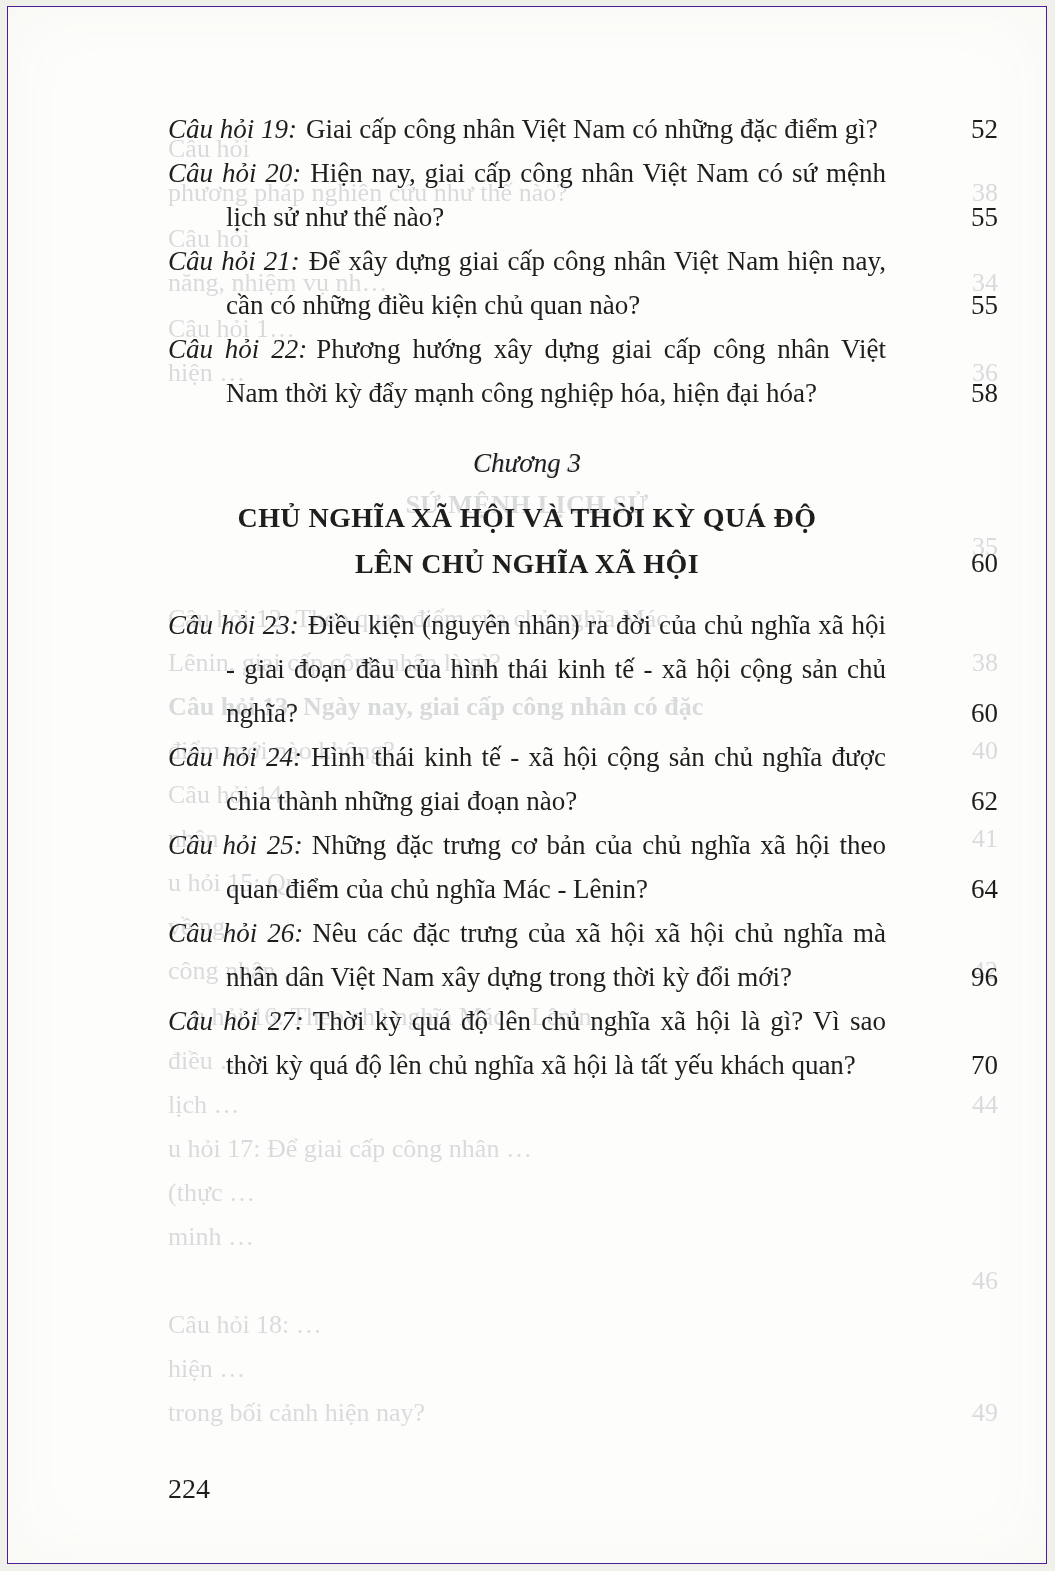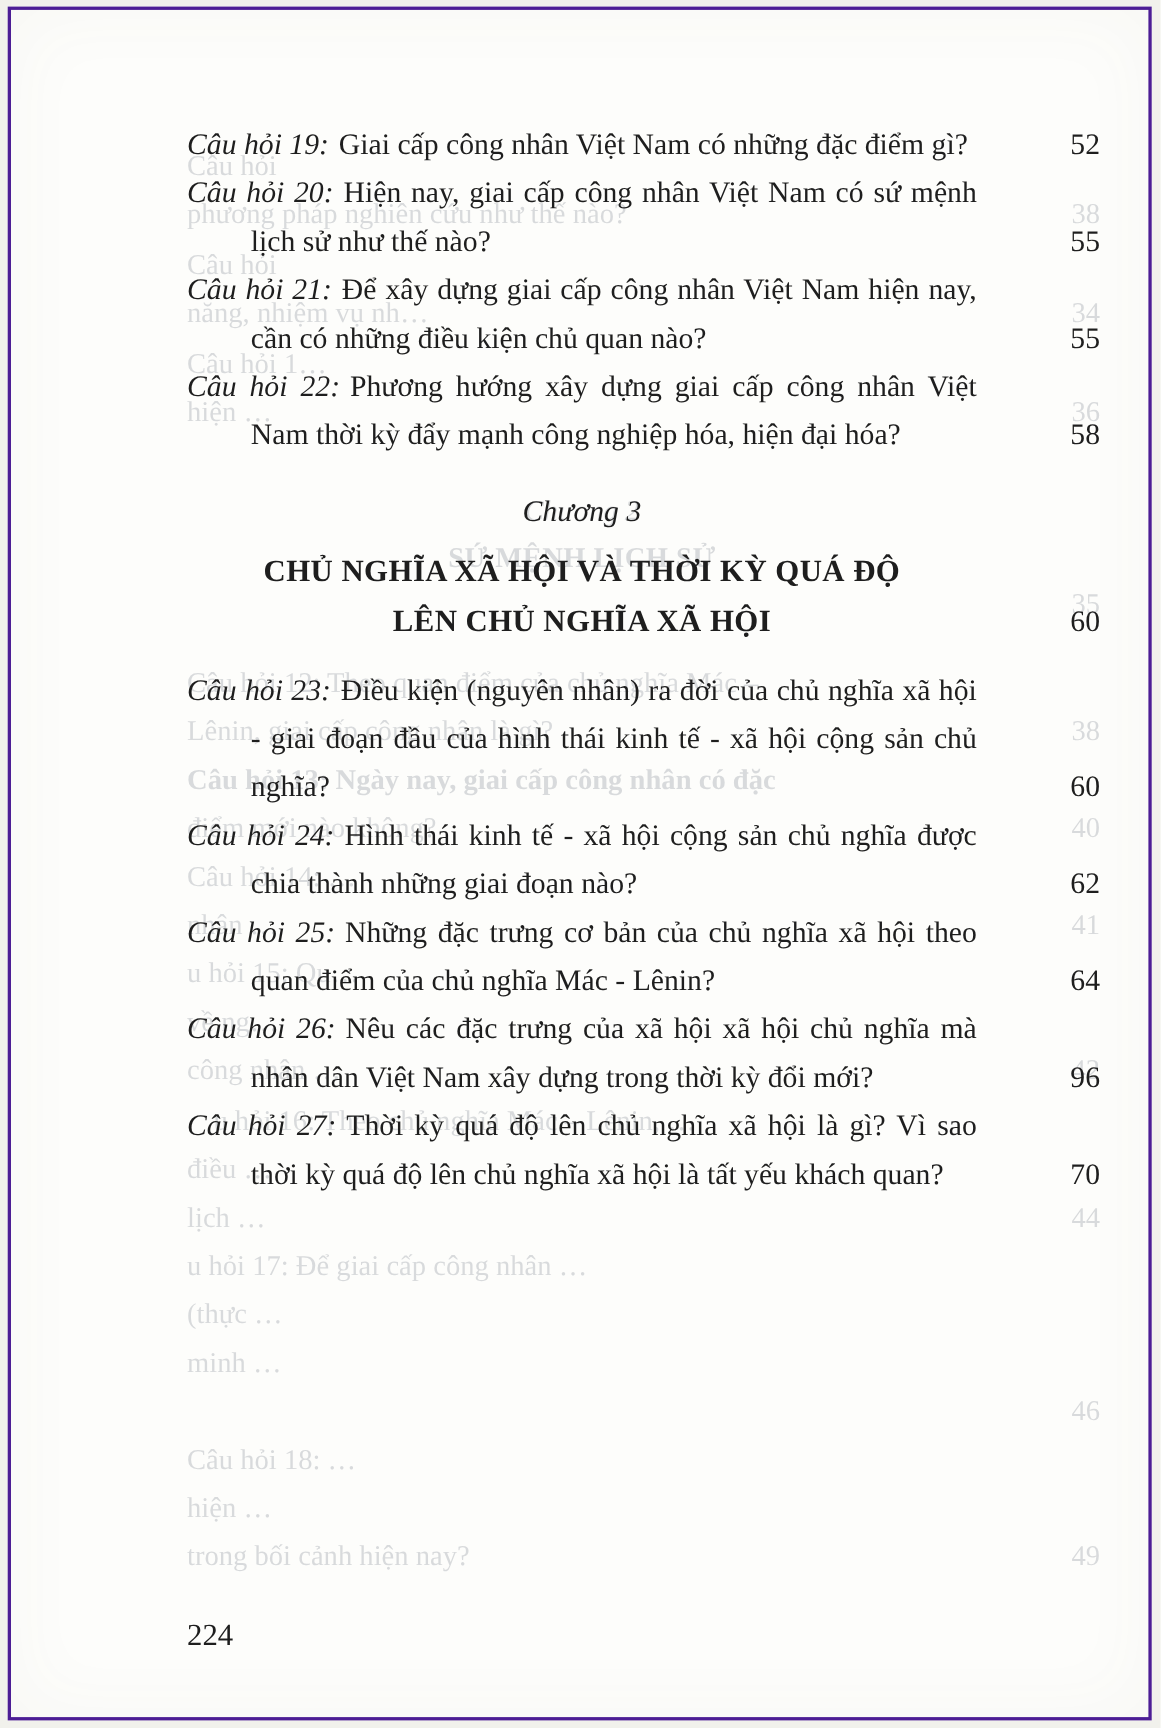--- a/index.html
+++ b/index.html
@@ -5,21 +5,21 @@
   html,body{margin:0;padding:0;}
   body{
     width:1055px;height:1571px;position:relative;
     background:#f1f1ec;
     font-family:"Liberation Serif", serif;
     overflow:hidden;
   }
   .page{
     position:absolute;left:7px;top:6px;right:8px;bottom:7px;
     background:#fdfdfb;
-    border:3px solid #4c1d95;
+    border:1px solid #4c1d95;
     box-shadow:inset 0 0 70px rgba(90,90,70,0.04);
   }
   
   .toc{
     position:absolute;left:160px;top:100px;width:830px;
     color:#1e1e1e;font-size:27px;line-height:44px;
   }
   .entry{
     position:relative;
     text-align:justify;

